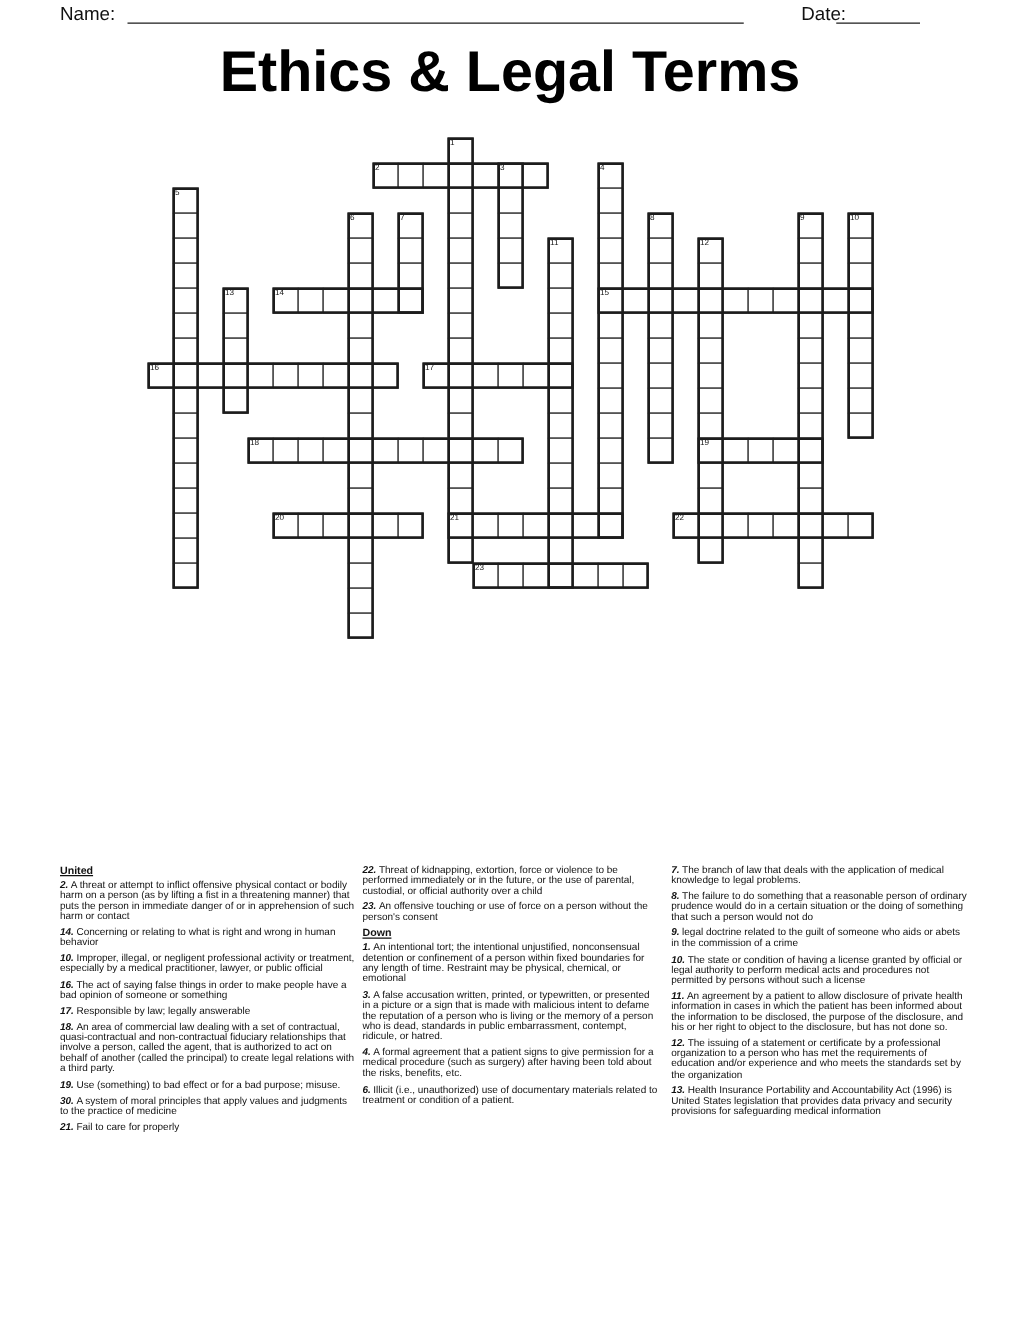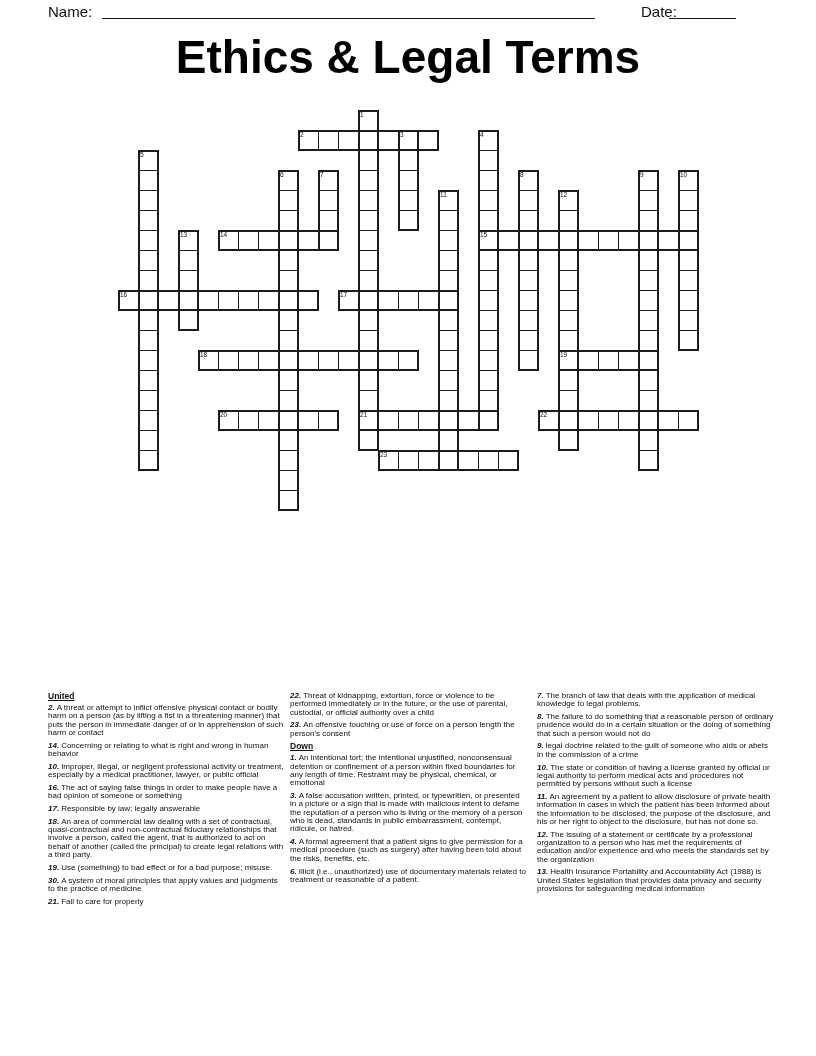--- a/index.html
+++ b/index.html
@@ -340,30 +340,30 @@
         <p class="clue"><b>10.</b><span>Improper, illegal, or negligent professional activity or treatment, especially by a medical practitioner, lawyer, or public official</span></p>
         <p class="clue"><b>16.</b><span>The act of saying false things in order to make people have a bad opinion of someone or something</span></p>
         <p class="clue"><b>17.</b><span>Responsible by law; legally answerable</span></p>
         <p class="clue"><b>18.</b><span>An area of commercial law dealing with a set of contractual, quasi-contractual and non-contractual fiduciary relationships that involve a person, called the agent, that is authorized to act on behalf of another (called the principal) to create legal relations with a third party.</span></p>
         <p class="clue"><b>19.</b><span>Use (something) to bad effect or for a bad purpose; misuse.</span></p>
         <p class="clue"><b>30.</b><span>A system of moral principles that apply values and judgments to the practice of medicine</span></p>
         <p class="clue"><b>21.</b><span>Fail to care for properly</span></p>
       </div>
       <div class="clue-col c2">
         <p class="clue"><b>22.</b><span>Threat of kidnapping, extortion, force or violence to be performed immediately or in the future, or the use of parental, custodial, or official authority over a child</span></p>
-        <p class="clue"><b>23.</b><span>An offensive touching or use of force on a person length the person's consent</span></p>
+        <p class="clue"><b>23.</b><span>An offensive touching or use of force on a person without the person's consent</span></p>
         <div class="clue-head">Down</div>
         <p class="clue"><b>1.</b><span>An intentional tort; the intentional unjustified, nonconsensual detention or confinement of a person within fixed boundaries for any length of time. Restraint may be physical, chemical, or emotional</span></p>
         <p class="clue"><b>3.</b><span>A false accusation written, printed, or typewritten, or presented in a picture or a sign that is made with malicious intent to defame the reputation of a person who is living or the memory of a person who is dead, standards in public embarrassment, contempt, ridicule, or hatred.</span></p>
         <p class="clue"><b>4.</b><span>A formal agreement that a patient signs to give permission for a medical procedure (such as surgery) after having been told about the risks, benefits, etc.</span></p>
-        <p class="clue"><b>6.</b><span>Illicit (i.e., unauthorized) use of documentary materials related to treatment or reasonable of a patient.</span></p>
+        <p class="clue"><b>6.</b><span>Illicit (i.e., unauthorized) use of documentary materials related to treatment or condition of a patient.</span></p>
       </div>
       <div class="clue-col c3">
         <p class="clue"><b>7.</b><span>The branch of law that deals with the application of medical knowledge to legal problems.</span></p>
         <p class="clue"><b>8.</b><span>The failure to do something that a reasonable person of ordinary prudence would do in a certain situation or the doing of something that such a person would not do</span></p>
         <p class="clue"><b>9.</b><span>legal doctrine related to the guilt of someone who aids or abets in the commission of a crime</span></p>
         <p class="clue"><b>10.</b><span>The state or condition of having a license granted by official or legal authority to perform medical acts and procedures not permitted by persons without such a license</span></p>
         <p class="clue"><b>11.</b><span>An agreement by a patient to allow disclosure of private health information in cases in which the patient has been informed about the information to be disclosed, the purpose of the disclosure, and his or her right to object to the disclosure, but has not done so.</span></p>
         <p class="clue"><b>12.</b><span>The issuing of a statement or certificate by a professional organization to a person who has met the requirements of education and/or experience and who meets the standards set by the organization</span></p>
-        <p class="clue"><b>13.</b><span>Health Insurance Portability and Accountability Act (1988) is United States legislation that provides data privacy and security provisions for safeguarding medical information</span></p>
+        <p class="clue"><b>13.</b><span>Health Insurance Portability and Accountability Act (1996) is United States legislation that provides data privacy and security provisions for safeguarding medical information</span></p>
       </div>
     </div>
 </div>
 
 </body></html>

